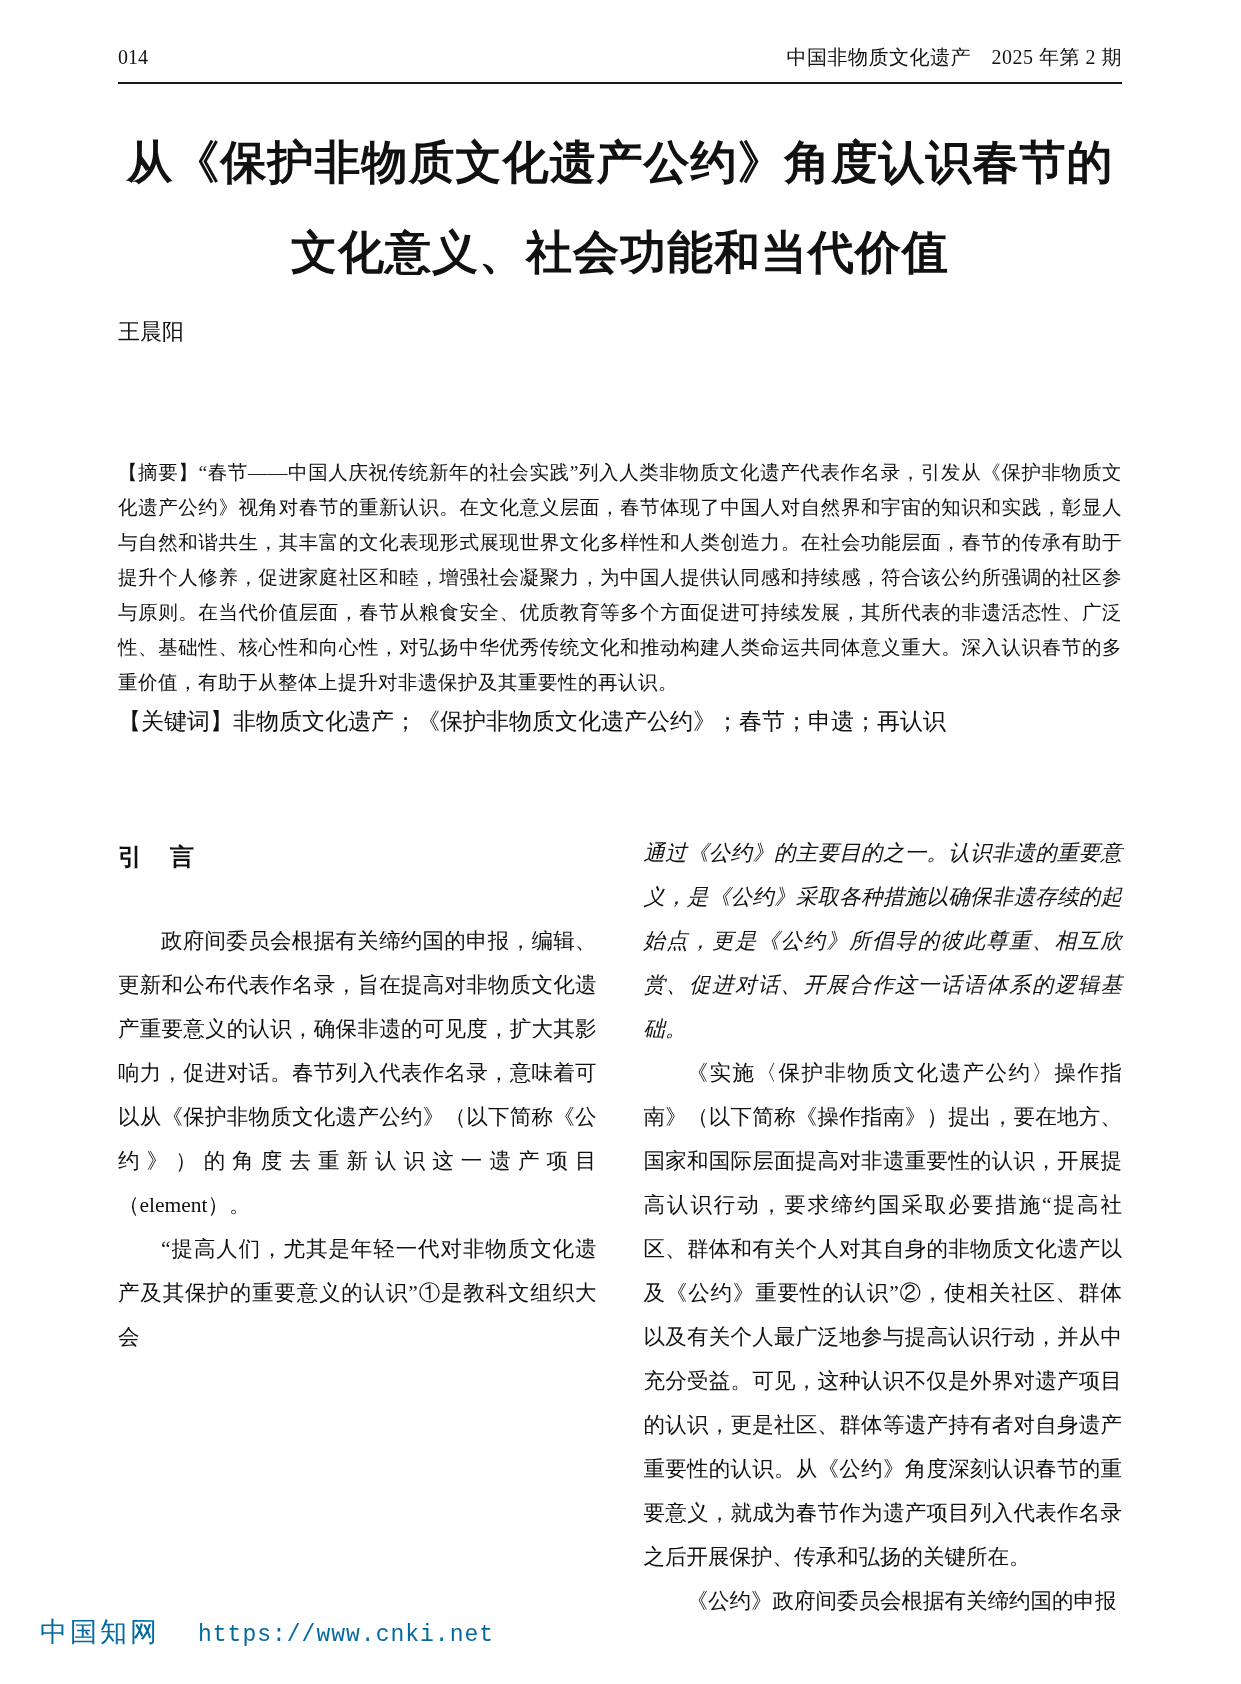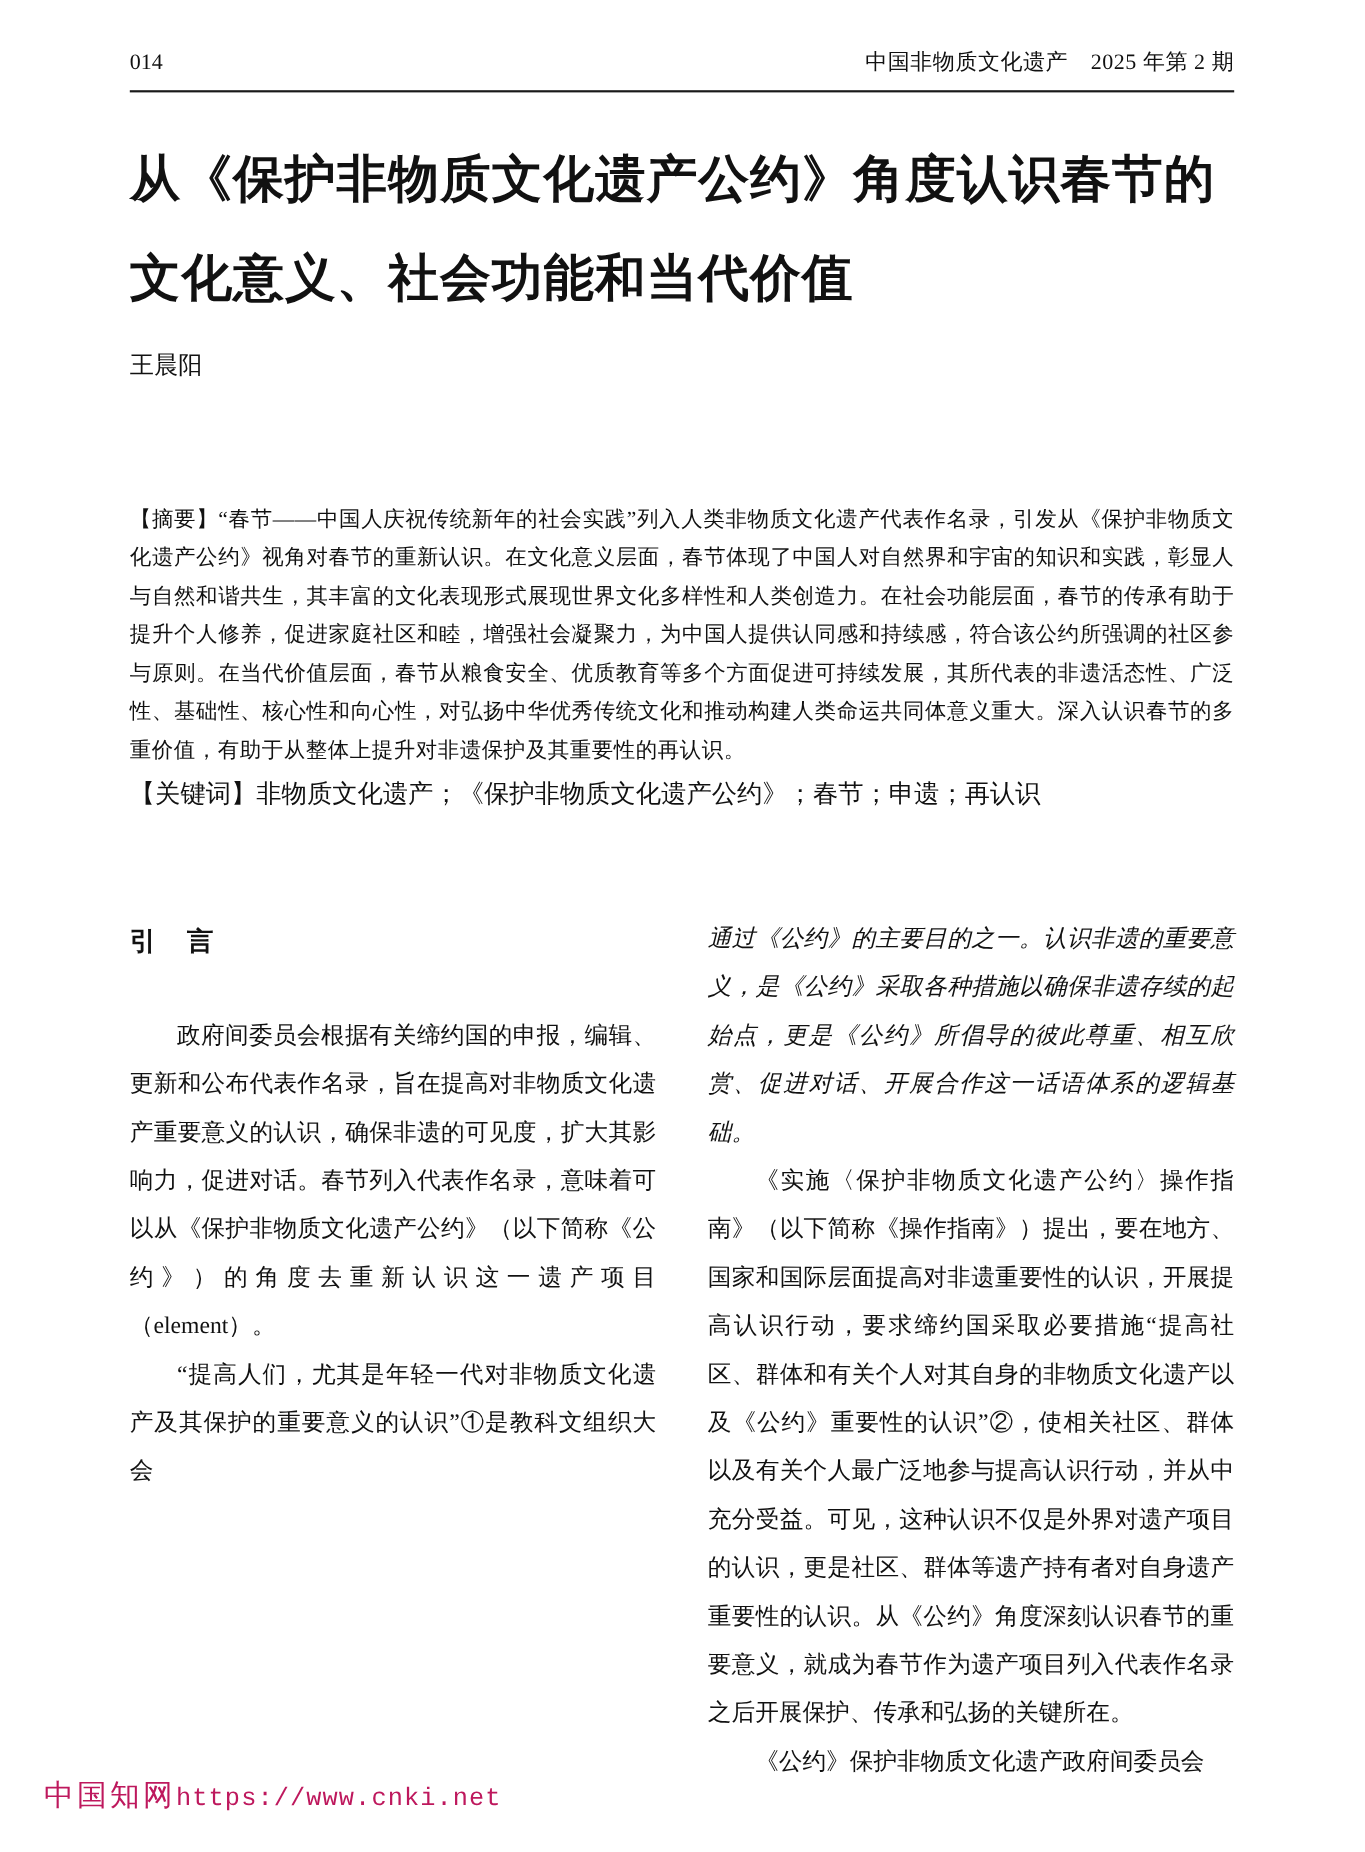--- a/index.html
+++ b/index.html
@@ -32,20 +32,21 @@
     margin-top: 12px;
   }
   
   .article-title {
     margin-top: 34px;
     font-size: 46px;
     font-weight: 700;
     line-height: 90px;
     letter-spacing: 1px;
     font-family: "Liberation Serif", "DejaVu Serif", serif;
+    text-align: center;
   }
   
   .author {
     margin-top: 19px;
     font-size: 22px;
   }
   
   .abstract {
     margin-top: 108px;
     font-size: 19.5px;
@@ -86,21 +87,22 @@
   .col p { margin: 0; }
   .col p.indent { text-indent: 2em; }
   .col p.no-indent { text-indent: 0; font-style: italic; }
   
   .footer-watermark {
     position: absolute;
     left: 40px;
     bottom: 34px;
     display: flex;
     align-items: baseline;
-    color: #be185d;
+    gap: 38px;
+    color: #0369a1;
   }
   .footer-watermark .site {
     font-size: 27px;
     letter-spacing: 3px;
   }
   .footer-watermark .url {
     font-family: "Liberation Mono", "DejaVu Sans Mono", monospace;
     font-size: 23px;
     letter-spacing: 1px;
   }
@@ -133,21 +135,21 @@
 
   <div class="columns">
     <div class="col">
       <h2 class="section-heading">引　言</h2>
       <p class="indent">政府间委员会根据有关缔约国的申报，编辑、更新和公布代表作名录，旨在提高对非物质文化遗产重要意义的认识，确保非遗的可见度，扩大其影响力，促进对话。春节列入代表作名录，意味着可以从《保护非物质文化遗产公约》（以下简称《公约》）的角度去重新认识这一遗产项目（element）。</p>
       <p class="indent">“提高人们，尤其是年轻一代对非物质文化遗产及其保护的重要意义的认识”①是教科文组织大会</p>
     </div>
     <div class="col">
       <p class="no-indent">通过《公约》的主要目的之一。认识非遗的重要意义，是《公约》采取各种措施以确保非遗存续的起始点，更是《公约》所倡导的彼此尊重、相互欣赏、促进对话、开展合作这一话语体系的逻辑基础。</p>
       <p class="indent">《实施〈保护非物质文化遗产公约〉操作指南》（以下简称《操作指南》）提出，要在地方、国家和国际层面提高对非遗重要性的认识，开展提高认识行动，要求缔约国采取必要措施“提高社区、群体和有关个人对其自身的非物质文化遗产以及《公约》重要性的认识”②，使相关社区、群体以及有关个人最广泛地参与提高认识行动，并从中充分受益。可见，这种认识不仅是外界对遗产项目的认识，更是社区、群体等遗产持有者对自身遗产重要性的认识。从《公约》角度深刻认识春节的重要意义，就成为春节作为遗产项目列入代表作名录之后开展保护、传承和弘扬的关键所在。</p>
-      <p class="indent">《公约》保护非物质文化遗产政府间委员会</p>
+      <p class="indent">《公约》政府间委员会根据有关缔约国的申报</p>
     </div>
   </div>
 
 </div>
 
 <div class="footer-watermark">
   <span class="site">中国知网</span>
   <span class="url">https://www.cnki.net</span>
 </div>
 

